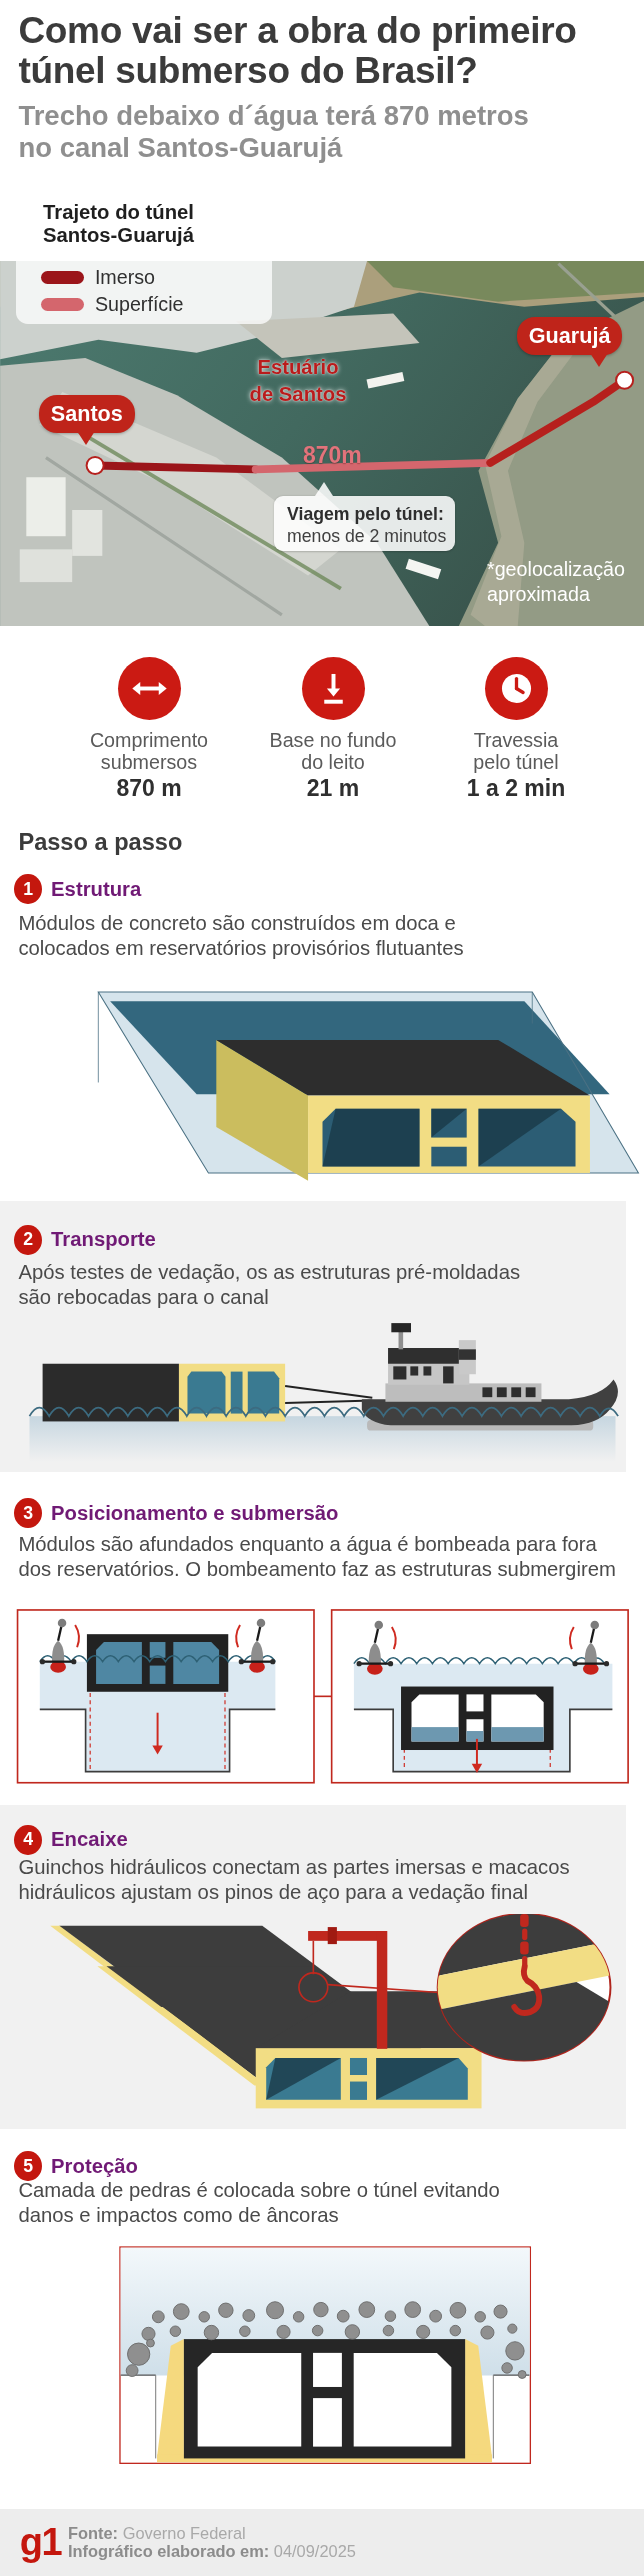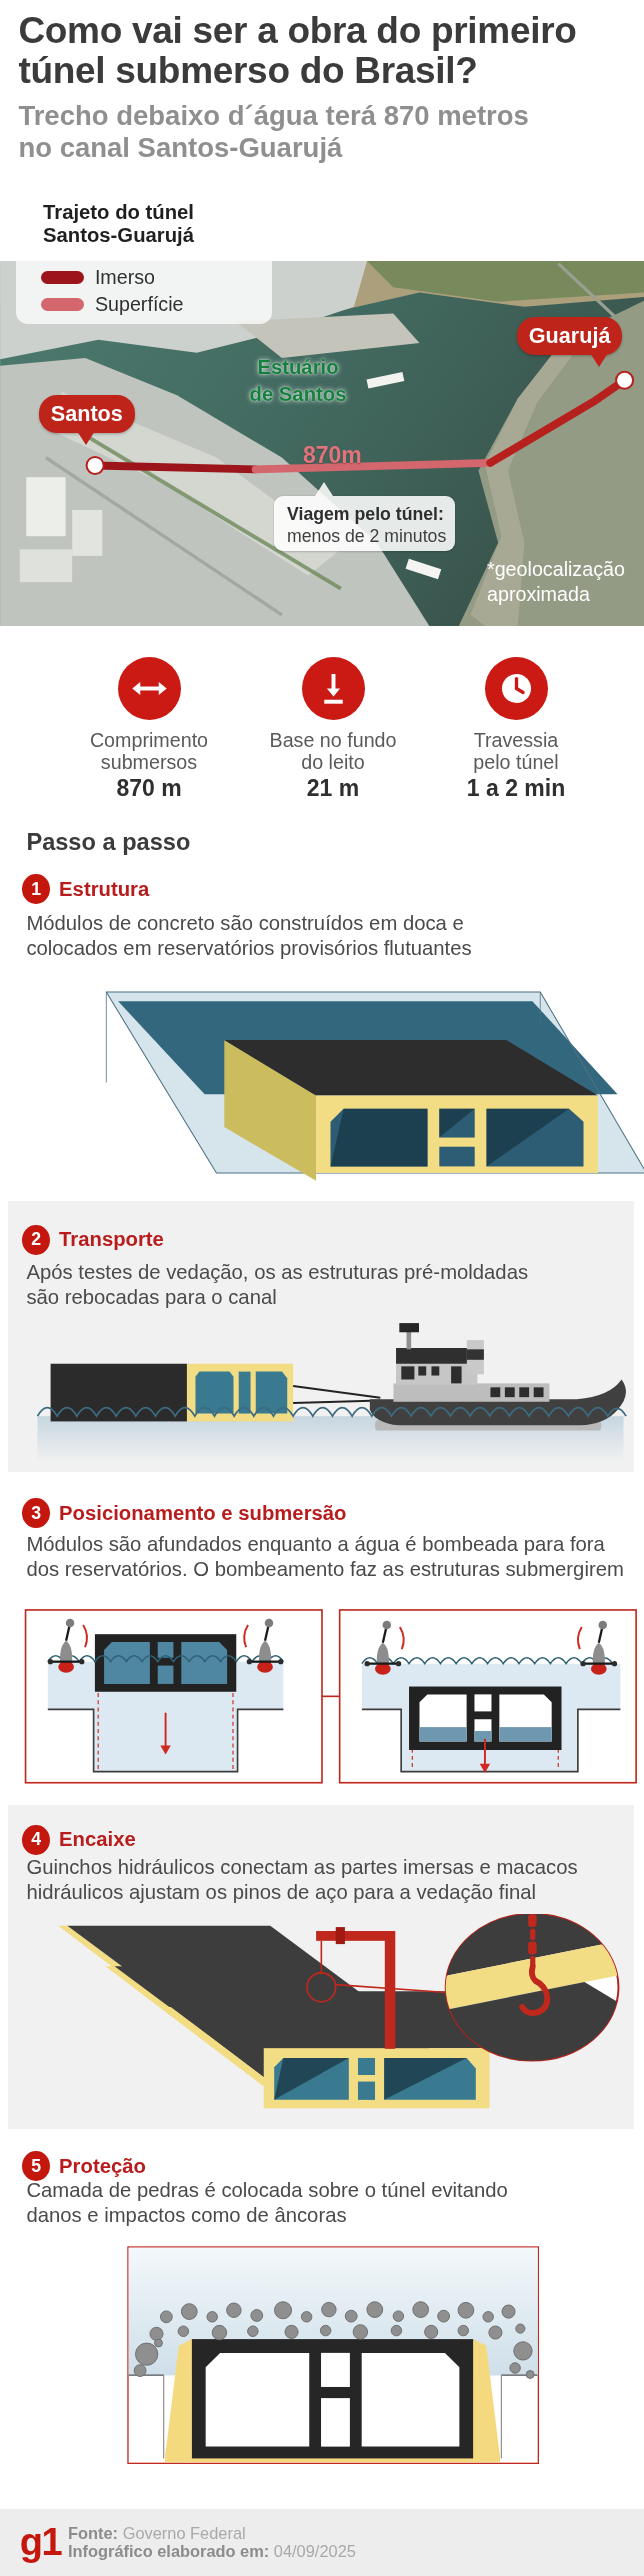--- a/index.html
+++ b/index.html
@@ -21,21 +21,21 @@
   .map svg.scene { position:absolute; top:0; left:0; }
   .legend-box { position:absolute; top:0; left:16.4px; width:256px; height:63px;
                 background:rgba(255,255,255,0.75); border-radius:0 0 11.8px 11.8px; }
   .legend-row { position:absolute; left:25px; display:flex; align-items:center; }
   .legend-row.r1 { top:5.2px; } .legend-row.r2 { top:32px; }
   .swatch { width:43px; height:13px; border-radius:6.6px; margin-right:10.5px; }
   .swatch-imerso { background:#9b151a; }
   .swatch-superficie { background:#d4666d; }
   .legend-label { font-size:19.7px; color:#303030; }
   .estuary { position:absolute; top:93px; left:216px; width:164px; text-align:center;
-             font-size:20.3px; line-height:1.35; font-weight:700; color:#15803d;
+             font-size:20.3px; line-height:1.35; font-weight:700; color:#b91c1c;
              text-shadow:0 0 5.2px rgba(255,255,255,0.9), 0 0 1.3px rgba(255,255,255,0.9); }
   .bubble { position:absolute; background:#bf241a; color:#fff; font-weight:800; font-size:21.6px;
             padding:5.9px 11.8px; border-radius:18px; box-shadow:0 1.3px 2.6px rgba(0,0,0,0.25); }
   .bubble:after { content:""; position:absolute; width:0; height:0;
                   border-left:9.2px solid transparent; border-right:9.2px solid transparent;
                   border-top:14.4px solid #bf241a; bottom:-12.5px; }
   .bubble-santos { top:134px; left:39px; } .bubble-santos:after { left:38px; }
   .bubble-guaruja { top:56px; left:517px; } .bubble-guaruja:after { left:73px; }
   .distance { position:absolute; top:181px; left:303px; font-size:23px; font-weight:800; color:#e2737b;
               text-shadow:0 0.7px 1.3px rgba(80,0,0,0.3); }
@@ -52,28 +52,28 @@
   
   .stats { position:absolute; top:626px; left:0; width:645px; height:189px; background:#fff; }
   .stat { position:absolute; top:0; width:144px; text-align:center; }
   .stat1 { left:77px; } .stat2 { left:261px; } .stat3 { left:444px; }
   .stat-circle { position:absolute; top:31px; left:41px; width:63px; height:63px; border-radius:50%;
                  background:#cb1a13; display:flex; align-items:center; justify-content:center; }
   .stat-label { position:absolute; top:103px; left:0; width:144px; font-size:19.7px; line-height:22px; color:#5a5a5a; }
   .stat-value { position:absolute; top:149px; left:0; width:144px; font-size:23px; font-weight:800; color:#2f2f2f; }
 
   
-  .step { position:absolute; left:8px; width:626px; }
+  .step { position:absolute; left:0; width:626px; }
   .bg-gray { background:#f1f1f1; }
   .steps-heading { position:absolute; top:14.4px; left:18.4px; font-size:23.6px; font-weight:800; color:#3b3b3b; }
   .step-head { position:absolute; left:14.4px; display:flex; align-items:center; }
   .badge { width:27.5px; height:30px; border-radius:50%; background:#c4170e; color:#fff;
            font-size:17.7px; font-weight:800; display:flex; align-items:center; justify-content:center;
            flex:0 0 auto; }
-  .step-title { margin-left:9.2px; font-size:20.3px; font-weight:800; color:#b91c1c; }
+  .step-title { margin-left:9.2px; font-size:20.3px; font-weight:800; color:#701a75; }
   .step-text { position:absolute; left:18.4px; width:610px; font-size:20.3px; line-height:25px; color:#4a4a4a; }
   .illus { position:absolute; left:0; }
 
   .s1 { top:815px; height:386px; }
   .s1 .step-head { top:59px; } .s1 .step-text { top:96px; } .s1 .illus { top:169px; }
   .s2 { top:1201px; height:271px; }
   .s2 .step-head { top:23.6px; } .s2 .step-text { top:59px; } .s2 .illus { top:122px; }
   .s3 { top:1472px; height:333px; }
   .s3 .step-head { top:26px; } .s3 .step-text { top:60px; } .s3 .illus { top:136px; }
   .s4 { top:1805px; height:324px; }

